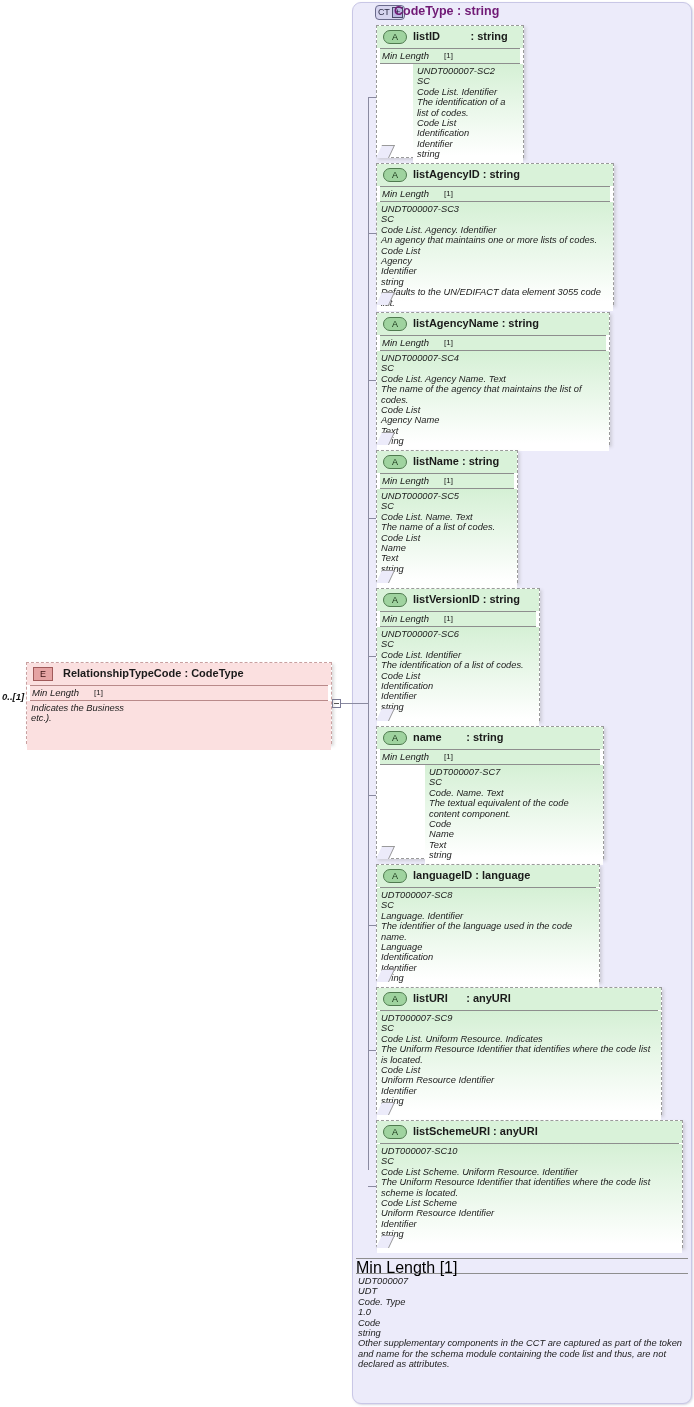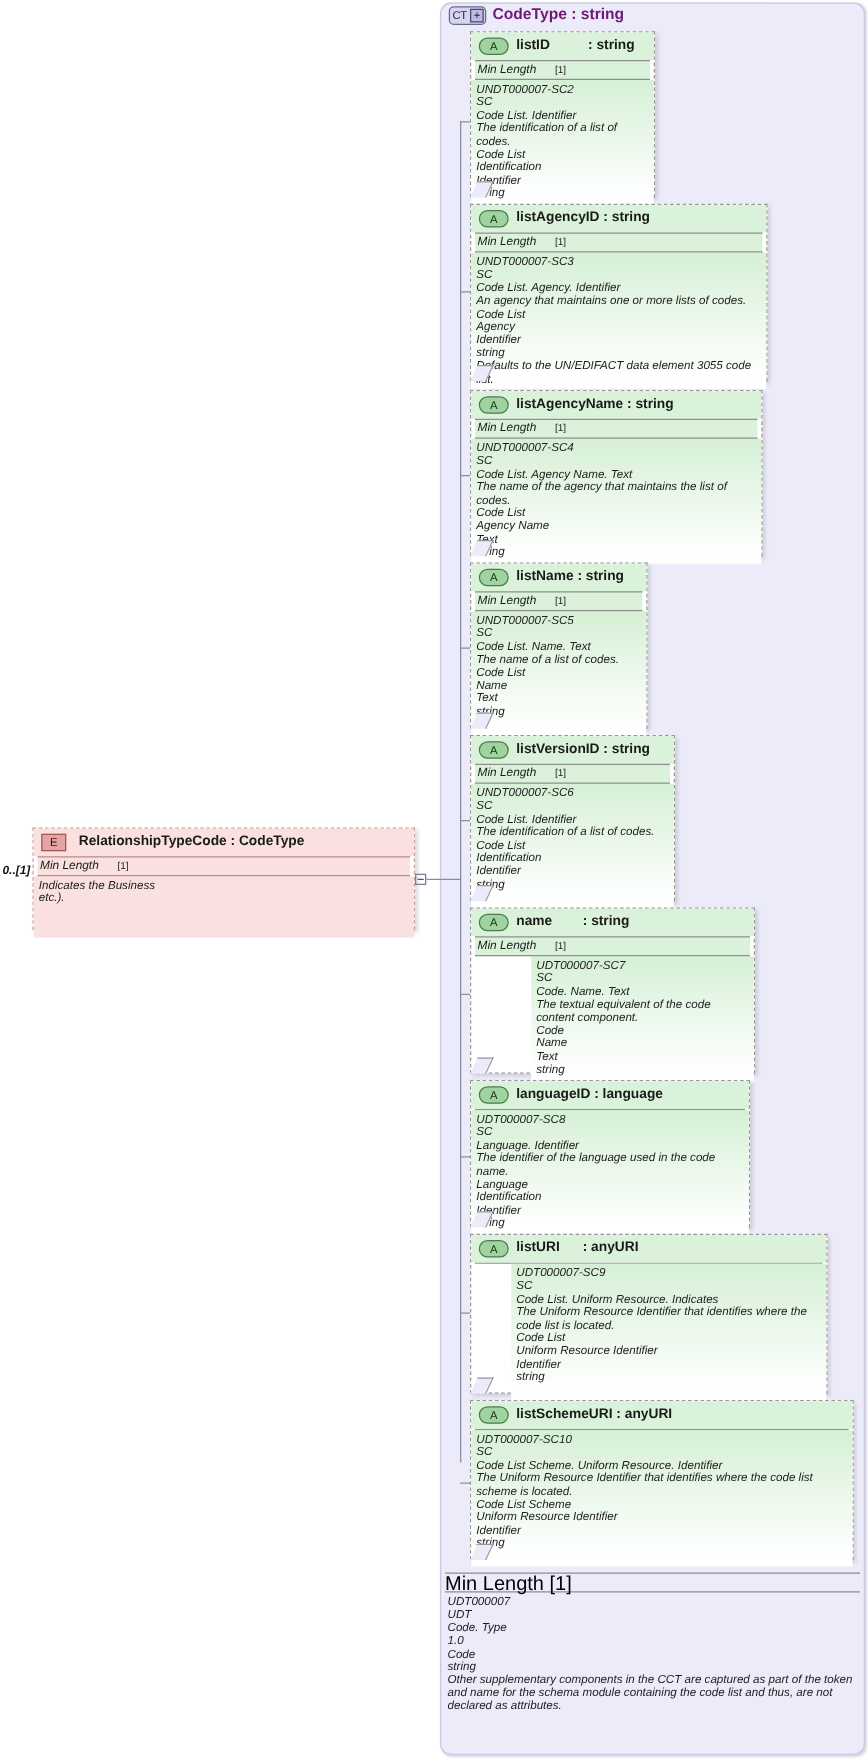--- a/index.html
+++ b/index.html
@@ -21,21 +21,21 @@
     box-sizing: border-box;
     background: #ecebfa;
     border: 1px solid #c9c7e6;
     border-radius: 9px;
     box-shadow: 1px 1px 2px rgba(120,120,160,0.30);
   }
 
   
   .ct-badge {
     position: absolute;
-    left: 359px; top: 5px;
+    left: 375px; top: 5px;
     width: 30px; height: 15px;
     box-sizing: border-box;
     background: #d6d4ef;
     border: 1px solid #6a6a8c;
     border-radius: 4px;
     font-size: 9px; line-height: 13px;
     color: #2a2a44;
     text-align: left;
     padding-left: 2px;
     font-family: "Liberation Sans", sans-serif;
@@ -276,21 +276,21 @@
 
 <div class="node attr-node" style="left:376px; top:25px; width:148px; height:133px;">
   <div class="hdr greenfill">
     <span class="a-badge">A</span>
     <span class="label">listID          : string</span>
   </div>
   <div class="minlen greenfill">
     <span class="mtxt">Min Length</span>
     <span class="mcard">[1]</span>
   </div>
-  <div class="body bodywrap" style="height:95px;">
+  <div class="body bodywrap" style="height:95px;margin-left:36px;">
     <div>UNDT000007-SC2</div>
     <div>SC</div>
     <div>Code List. Identifier</div>
     <div>The identification of a list of codes.</div>
     <div>Code List</div>
     <div>Identification</div>
     <div>Identifier</div>
     <div>string</div>
   </div>
   <span class="fold"></span>
@@ -425,21 +425,21 @@
   </div>
   <span class="fold"></span>
 </div>
 
 <div class="node attr-node" style="left:376px; top:987px; width:286px; height:128px;">
   <div class="hdr greenfill">
     <span class="a-badge">A</span>
     <span class="label">listURI      : anyURI</span>
   </div>
   <div style="border-top:1px solid #8e8e8e; margin:0 3px;"></div>
-  <div class="body bodywrap" style="height:104px;margin-left:32px;">
+  <div class="body bodywrap" style="height:104px;">
     <div>UDT000007-SC9</div>
     <div>SC</div>
     <div>Code List. Uniform Resource. Indicates</div>
     <div>The Uniform Resource Identifier that identifies where the code list is located.</div>
     <div>Code List</div>
     <div>Uniform Resource Identifier</div>
     <div>Identifier</div>
     <div>string</div>
   </div>
   <span class="fold"></span>

